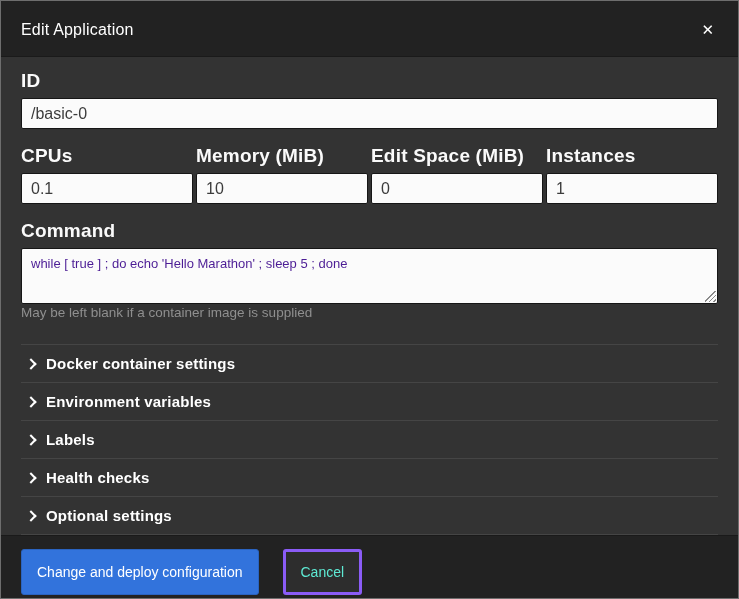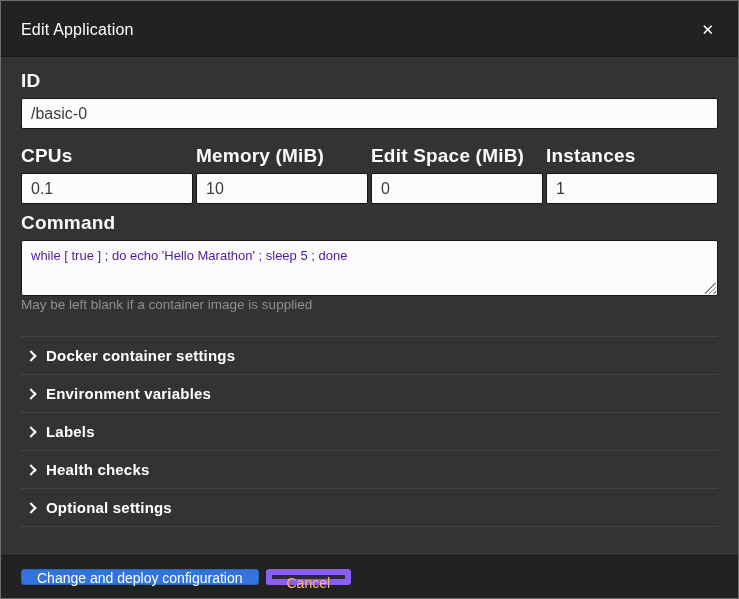--- a/index.html
+++ b/index.html
@@ -33,21 +33,21 @@
   .text-input {
     width: 100%; height: 31px;
     background: #fbfbfb; color: #3c3c3c;
     border: 1px solid #161616; border-radius: 2px;
     padding: 0 9px; font-size: 16px; font-family: inherit;
     outline: none;
   }
   .form-group { margin-bottom: 16px; }
   .grid-4 {
     display: grid; grid-template-columns: repeat(4, 1fr);
-    column-gap: 3px; margin-bottom: 8px;
+    column-gap: 3px; margin-bottom: 16px;
   }
   .textarea-wrap { position: relative; }
   .command-textarea {
     width: 100%; height: 56px; resize: vertical;
     background: #fbfbfb; color: #4c1d95;
     border: 1px solid #161616; border-radius: 2px;
     padding: 7px 9px; font-size: 13px; font-family: inherit;
     outline: none; display: block;
   }
   .resize-handle {
@@ -76,28 +76,28 @@
   }
   .section-label { font-size: 15px; font-weight: 700; color: #ffffff; letter-spacing: .2px; }
   
   .modal-footer {
     background: #222222;
     border-top: 1px solid #1a1a1a;
     padding: 13px 20px;
     display: flex; align-items: center; gap: 7px;
   }
   .btn {
-    height: 16px; border-radius: 3px; font-size: 14px; font-weight: 400;
+    height: 46px; border-radius: 3px; font-size: 14px; font-weight: 400;
     padding: 0 15px; cursor: pointer; font-family: inherit;
   }
   .btn-primary {
     background: #3273dc; border: 1px solid #2a63c0; color: #ffffff;
   }
   .btn-cancel {
-    background: #2d2d2d; border: 6px solid #8b5cf6; color: #fdba74;
+    background: #2d2d2d; border: 3px solid #8b5cf6; color: #5eead4; margin-left: 17px;
   }
 </style>
 </head>
 <body>
 
 <div class="modal">
 
   <div class="modal-header">
     <div class="modal-title">Edit Application</div>
     <button class="close-btn">✕</button>

